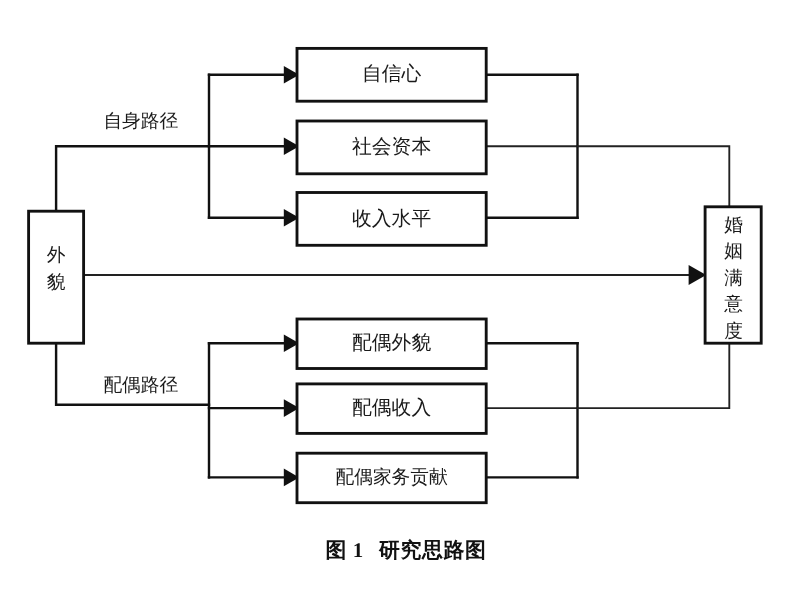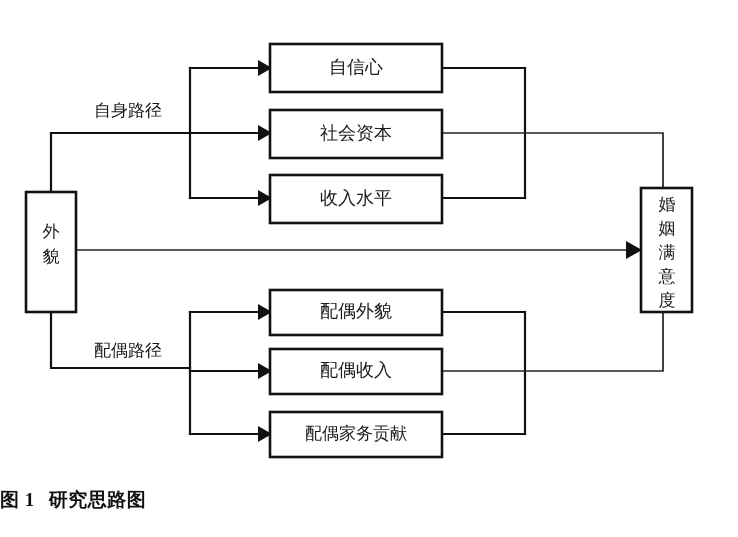--- a/index.html
+++ b/index.html
@@ -67,21 +67,21 @@
     font-family: "Liberation Serif", "DejaVu Serif", serif;
     font-size: 17px;
     fill: #1a1a1a;
     text-anchor: middle;
   }
   #figure-caption {
     position: absolute;
     left: 0;
     top: 487px;
     width: 738px;
-    text-align: left;
+    text-align: center;
     font-family: "Liberation Serif", "DejaVu Serif", serif;
     font-size: 19px;
     font-weight: bold;
     color: #111111;
     letter-spacing: 0.5px;
   }
   #figure-caption .cap-num {
     margin-right: 14px;
   }
 </style>

